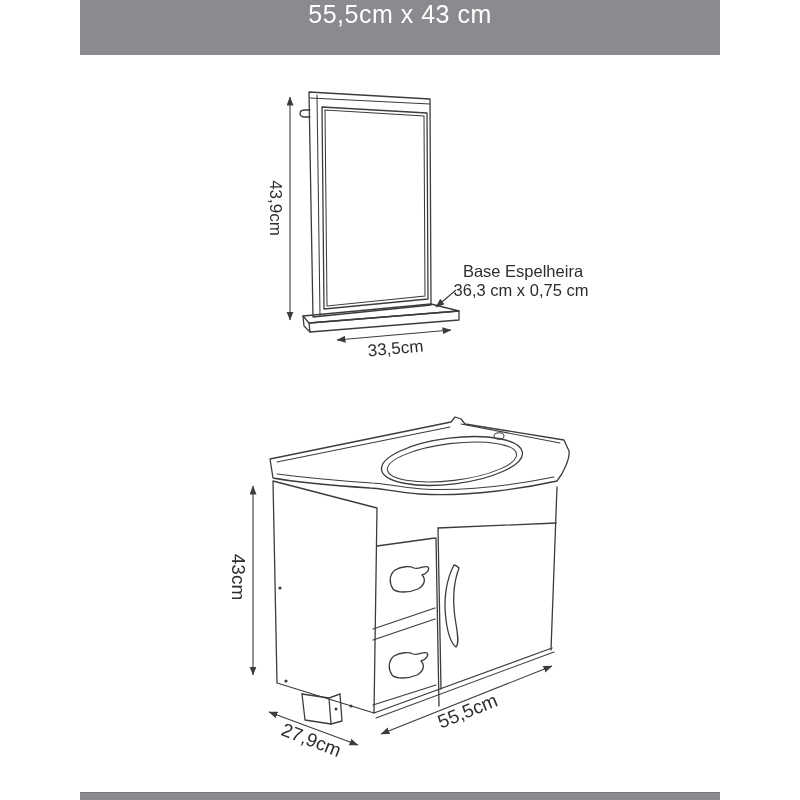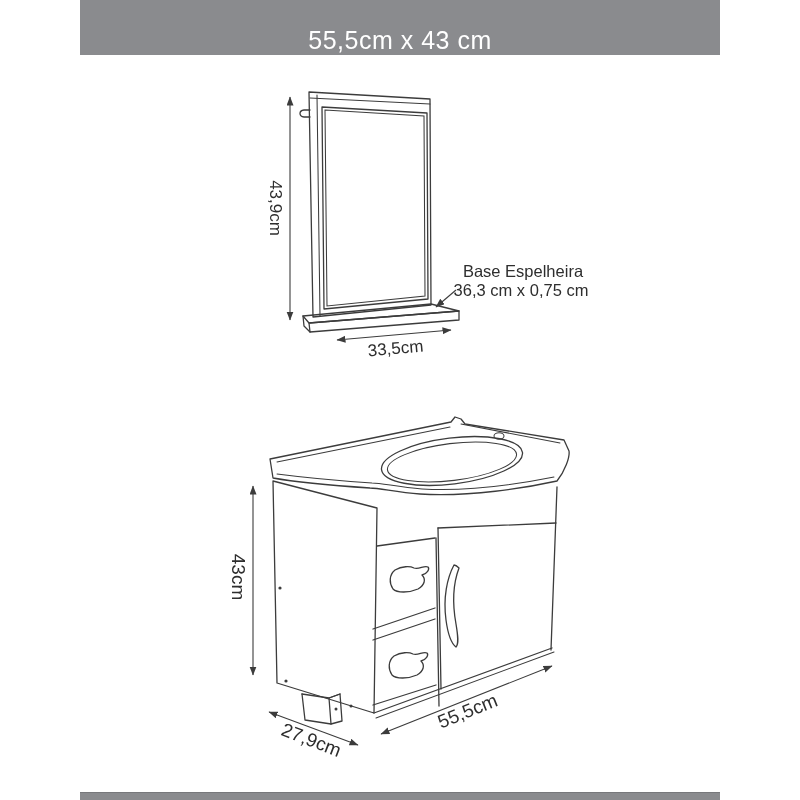--- a/index.html
+++ b/index.html
@@ -1,19 +1,19 @@
 <!DOCTYPE html>
 <html><head>
 <meta charset="utf-8">
 <style>
   html,body{margin:0;padding:0;background:#ffffff;}
   body{width:800px;height:800px;position:relative;overflow:hidden;
        font-family:"Liberation Sans","DejaVu Sans",sans-serif;}
   .topbar{position:absolute;left:80px;top:0;width:640px;height:55px;
-          background:#8a8b8e;display:flex;align-items:flex-end;justify-content:center;}
+          background:#8a8b8e;display:flex;align-items:flex-start;justify-content:center;}
   .topbar-title{color:#ffffff;font-size:25px;letter-spacing:.5px;}
   .bottombar{position:absolute;left:80px;top:792px;width:640px;height:8px;
              background:#8a8b8e;border-top:1px solid #77787b;box-sizing:border-box;}
   svg{position:absolute;left:0;top:0;}
   .ln{fill:none;stroke:#3c3c3c;stroke-width:1.3;stroke-linejoin:round;stroke-linecap:round;}
   .thin{fill:none;stroke:#3c3c3c;stroke-width:1.05;stroke-linecap:round;}
   .dim{fill:none;stroke:#3c3c3c;stroke-width:1.1;}
   .lbl{fill:#2e2e2e;font-family:"Liberation Sans","DejaVu Sans",sans-serif;}
   .lbl17{font-size:17px;}
   .lbl16{font-size:16.5px;}

